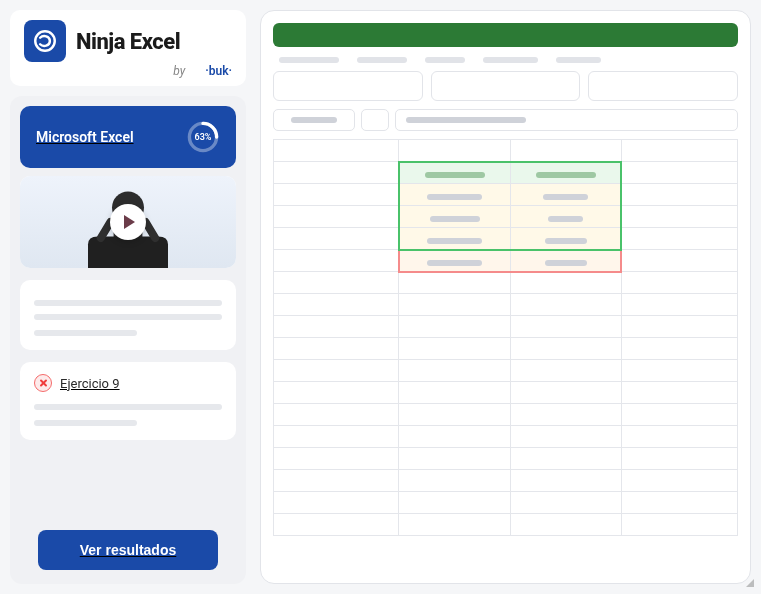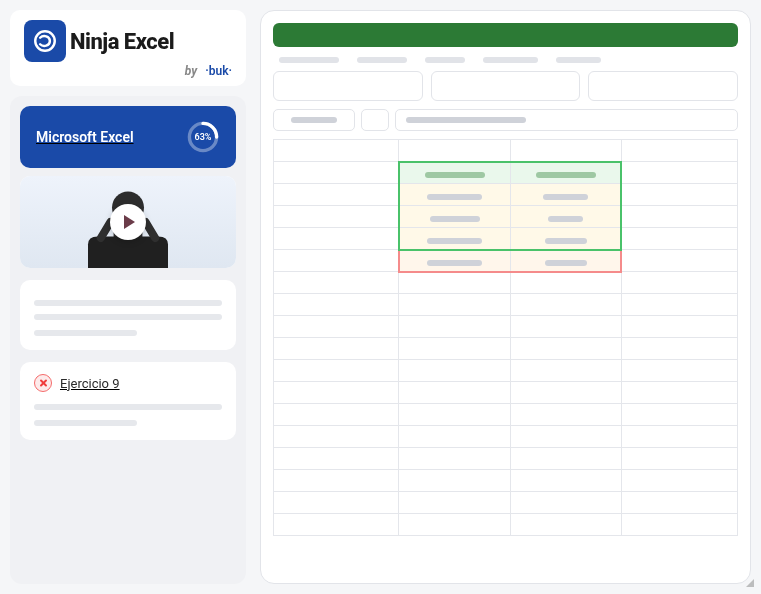--- a/index.html
+++ b/index.html
@@ -22,21 +22,21 @@
   }
   .logo-card {
     background: #fff;
     border-radius: 10px;
     padding: 10px 14px 8px 14px;
     position: relative;
   }
   .logo-row {
     display: flex;
     align-items: center;
-    gap: 4px;
+    gap: 10px;
   }
   .logo-tile {
     width: 42px;
     height: 42px;
     background: #1a4aa8;
     border-radius: 8px;
     display: flex;
     align-items: center;
     justify-content: center;
   }
@@ -47,21 +47,21 @@
     color: #1b1b1b;
     letter-spacing: -0.5px;
   }
   .by-line {
     text-align: right;
     font-size: 12px;
     color: #1a4aa8;
     font-weight: 600;
     margin-top: 2px;
   }
-  .by-line .by { color:#888; font-weight:700; font-style: italic; margin-right:8px; }
+  .by-line .by { color:#888; font-weight:400; font-style: italic; margin-right:20px; }
   .sidebar-card {
     background: #f0f1f4;
     border-radius: 12px;
     padding: 10px;
     flex: 1;
     display: flex;
     flex-direction: column;
     position: relative;
     text-decoration: underline;
   }
@@ -319,20 +319,21 @@
 
     <div class="exercise-card">
       <div class="exercise-head">
         <span class="status-icon status-bad"></span>
         <span class="exercise-title">Ejercicio 9</span>
       </div>
       <div class="skel-line"></div>
       <div class="skel-line short"></div>
     </div>
 
+    <button class="cta-btn">Ver resultados</button>
   </div>
 </div>
 
 <div class="right-col corner-handle">
   <div class="ribbon"></div>
   <div class="ribbon-sub">
     <span></span>
       <span></span>
       <span></span>
       <span></span>

